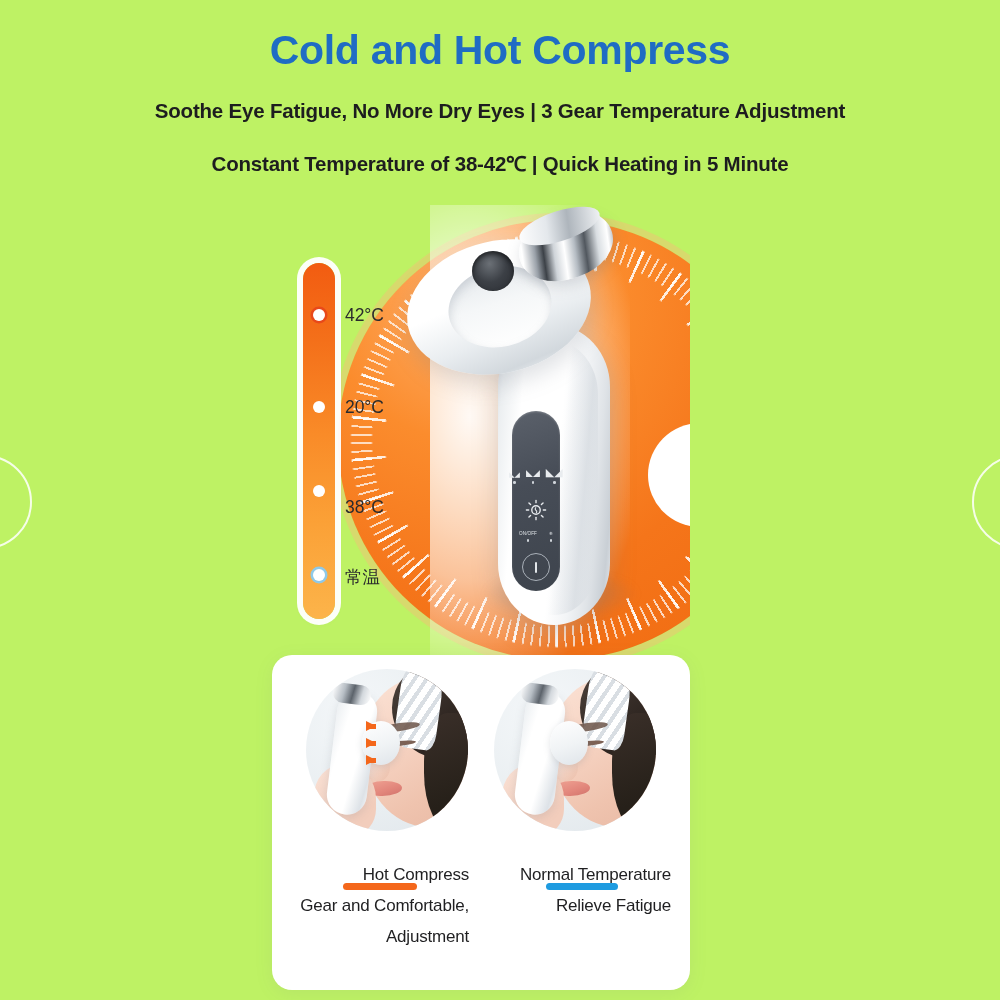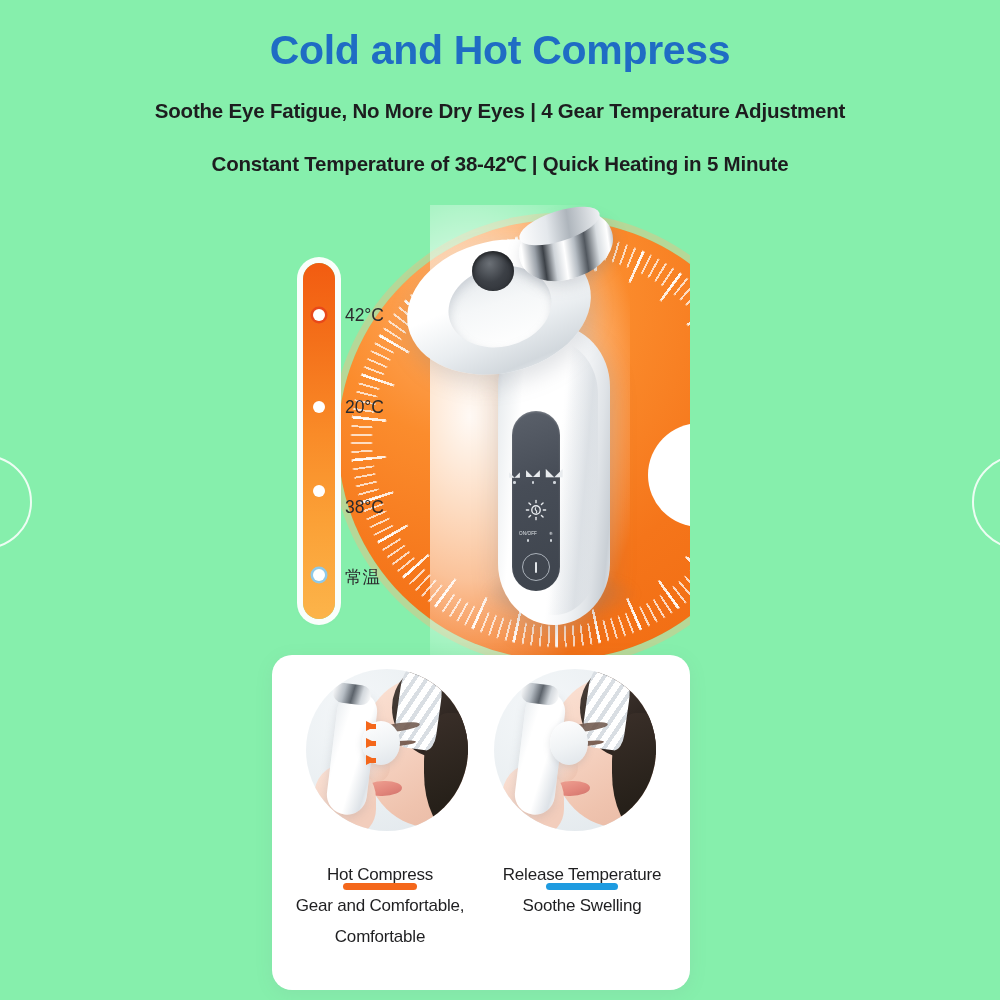--- a/index.html
+++ b/index.html
@@ -11,21 +11,21 @@
     height: 1000px;
     background: #eff0f2;
     font-family: "Liberation Sans", sans-serif;
     overflow: hidden;
   }
 
   #page {
     position: relative;
     width: 1000px;
     height: 1000px;
-    background: #86efac;
+    background: #bef264;
     overflow: hidden;
   }
 
   
   .edge-arc {
     position: absolute;
     border-radius: 50%;
     border: 2px solid rgba(255,255,255,0.85);
     pointer-events: none;
   }
@@ -411,21 +411,21 @@
   }
 
   .captions {
     position: absolute;
     left: 0; top: 205px;
     width: 100%;
     display: flex;
     justify-content: center;
     gap: 24px;
   }
-  .cap-col { width: 178px; text-align: center; position: relative; }
+  .cap-col { width: 178px; text-align: right; position: relative; }
   .cap-line {
     font-size: 17px;
     color: #1f1f21;
     line-height: 1.82;
     letter-spacing: -0.2px;
   }
   .cap-underline {
     position: absolute;
     left: 50%;
     transform: translateX(-50%);
@@ -439,21 +439,21 @@
 </head>
 <body>
 
 <div id="page">
 
   <div class="edge-arc left"></div>
   <div class="edge-arc right"></div>
 
   <div class="header">
     <h1 class="title">Cold and Hot Compress</h1>
-    <p class="subline one">Soothe Eye Fatigue, No More Dry Eyes | 4 Gear Temperature Adjustment</p>
+    <p class="subline one">Soothe Eye Fatigue, No More Dry Eyes | 3 Gear Temperature Adjustment</p>
     <p class="subline two">Constant Temperature of 38-42℃ | Quick Heating in 5 Minute</p>
   </div>
 
   <div class="stage">
 
     <div class="dial-clip">
       <div class="dial"></div>
       <div class="dial-ticks"></div>
       <div class="dial-ticks major"></div>
       <div class="dial-notch"></div>
@@ -571,23 +571,23 @@
         <div class="ph-dev-cap"></div>
         <div class="ph-dev-cup"></div>
       </div>
     </div>
 
     <div class="captions">
       <div class="cap-col">
         <div class="cap-line">Hot Compress</div>
         <div class="cap-underline orange"></div>
         <div class="cap-line">Gear and Comfortable,</div>
-        <div class="cap-line">Comfortable</div>
+        <div class="cap-line">Adjustment</div>
       </div>
       <div class="cap-col">
-        <div class="cap-line">Release Temperature</div>
+        <div class="cap-line">Normal Temperature</div>
         <div class="cap-underline blue"></div>
-        <div class="cap-line">Soothe Swelling</div>
+        <div class="cap-line">Relieve Fatigue</div>
       </div>
     </div>
   </div>
 
 </div>
 
 </body></html>

